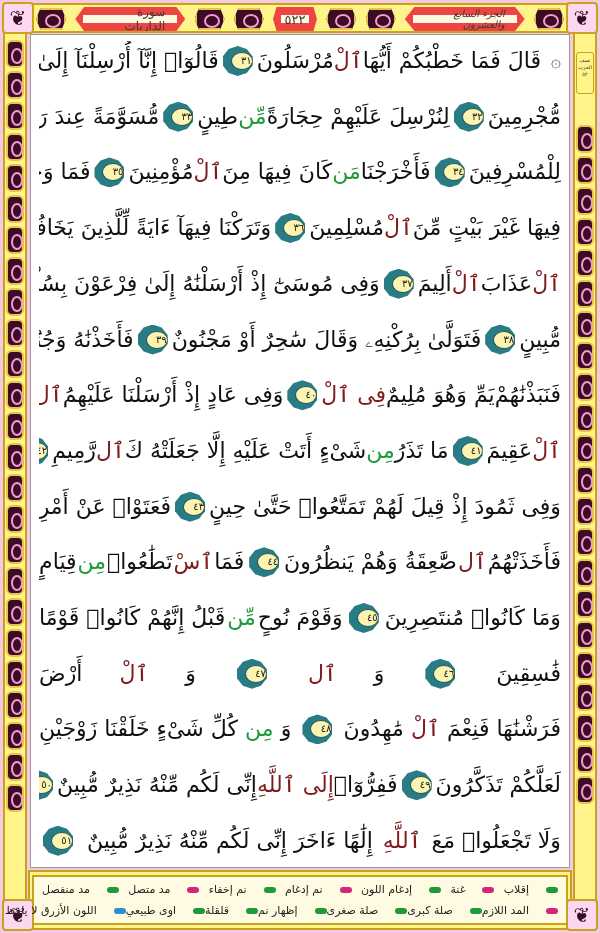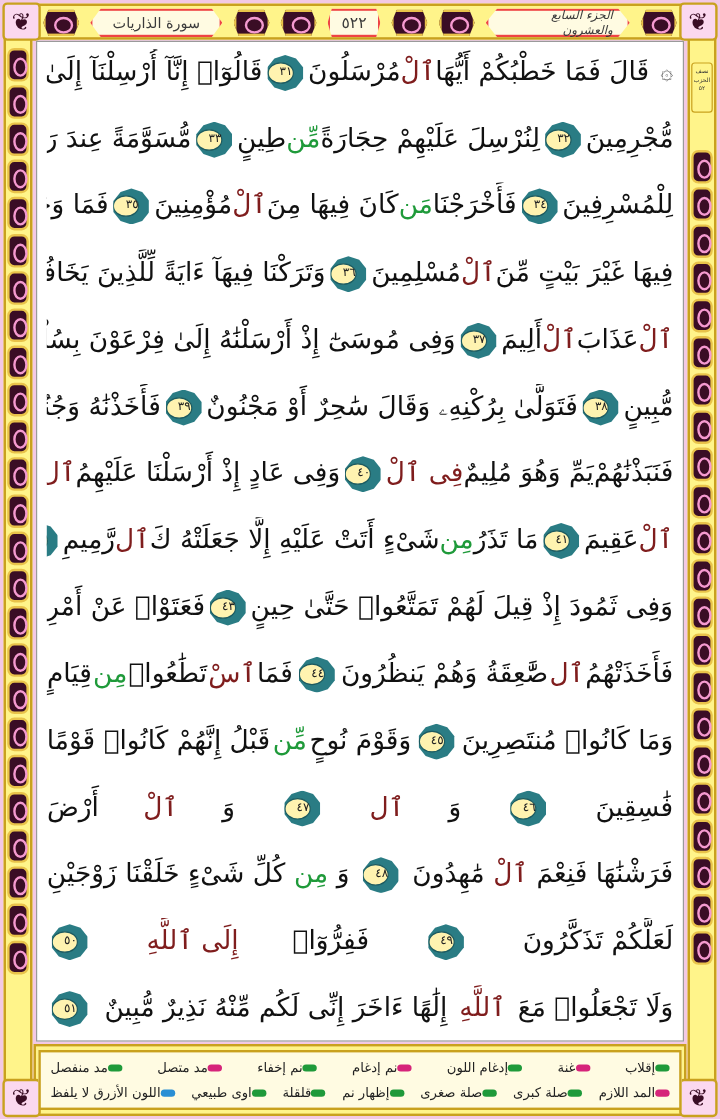--- a/index.html
+++ b/index.html
@@ -54,21 +54,21 @@
   .h-knot {
     width: 30px; height: 22px; background: #3a0d25; border: 2px solid #e9c34a;
     clip-path: polygon(15% 0, 85% 0, 100% 50%, 85% 100%, 15% 100%, 0 50%);
     position: relative;
   }
   .h-knot::after {
     content: ""; position: absolute; left: 7px; top: 4px; width: 12px; height: 10px;
     border: 2px solid #f59ad0; border-radius: 50%;
   }
   .h-label {
-    height: 24px; padding: 0 12px; background: #fffbe2; border: 2px solid #ef4444;
+    height: 24px; padding: 0 12px; background: #fffbe2; border: 8px solid #ef4444;
     clip-path: polygon(8% 0, 92% 0, 100% 50%, 92% 100%, 8% 100%, 0 50%);
     font-family: "DejaVu Serif", serif; font-size: 12px; color: #3b3b3b;
     display: flex; align-items: center; justify-content: center; direction: rtl;
   }
   .h-surah { width: 110px; }
   .h-juz   { width: 120px; font-size: 10px; font-style: italic; }
   .h-page  { width: 44px; font-size: 13px; }
 
   
   .panel {
@@ -84,21 +84,21 @@
     font-family: "DejaVu Sans", sans-serif; font-size: 22px; line-height: 40px;
     color: #111; white-space: nowrap; overflow: hidden; height: 40px;
     display: flex; align-items: center; justify-content: space-between;
   }
   .seg { display: inline-block; }
   .seg.blue  { color: #7f1d1d; }
   .seg.green { color: #1f9a3a; }
 
   
   .ayah {
-    display: inline-flex; align-items: center; justify-content: flex-end;
+    display: inline-flex; align-items: center; justify-content: flex-start;
     width: 30px; height: 30px; margin: 0 4px; flex: 0 0 auto;
     background: #2a7c84;
     clip-path: polygon(50% 0, 80% 10%, 100% 35%, 100% 65%, 80% 90%, 50% 100%, 20% 90%, 0 65%, 0 35%, 20% 10%);
     position: relative;
   }
   .ayah span {
     width: 22px; height: 18px; border-radius: 50%;
     background: #fff3b0; border: 1px solid #1c5a60;
     font-family: "DejaVu Sans", sans-serif; font-size: 10px; line-height: 16px;
     text-align: center; color: #222; direction: rtl;
@@ -122,21 +122,21 @@
     position: absolute; left: 32px; right: 32px; bottom: 8px; height: 50px;
     background: #fffbe2; border: 2px solid #c9a11e;
     display: flex; flex-direction: column; justify-content: space-around;
     padding: 2px 8px; direction: rtl;
   }
   .legend-row {
     display: flex; justify-content: space-between; align-items: center;
     font-family: "DejaVu Sans", sans-serif; font-size: 11px; color: #222;
     white-space: nowrap;
   }
-  .lg-item { display: inline-flex; align-items: center; gap: 0; }
+  .lg-item { display: inline-flex; align-items: center; gap: 17px; }
   .sw { display: inline-block; width: 12px; height: 6px; border-radius: 3px; }
 </style>
 </head>
 <body>
 
 <div class="frame">
   <div class="band band-top"></div>
   <div class="band band-bottom"></div>
   <div class="band band-left"></div>
   <div class="band band-right"></div>
@@ -362,20 +362,21 @@
         <span class="seg green">مِن</span>
         <span class="seg">كُلِّ شَىْءٍ خَلَقْنَا زَوْجَيْنِ</span>
       </div>
       <div class="line">
         <span class="seg">لَعَلَّكُمْ تَذَكَّرُونَ</span>
         <span class="ayah">
           <span>٤٩</span>
         </span>
         <span class="seg">فَفِرُّوٓا۟</span>
         <span class="seg blue">إِلَى ٱللَّهِ</span>
+        <span class="seg">إِنِّى لَكُم مِّنْهُ نَذِيرٌ مُّبِينٌ</span>
         <span class="ayah">
           <span>٥٠</span>
         </span>
       </div>
       <div class="line">
         <span class="seg">وَلَا تَجْعَلُوا۟ مَعَ</span>
         <span class="seg blue">ٱللَّهِ</span>
         <span class="seg">إِلَٰهًا ءَاخَرَ إِنِّى لَكُم مِّنْهُ نَذِيرٌ مُّبِينٌ</span>
         <span class="ayah">
           <span>٥١</span>

